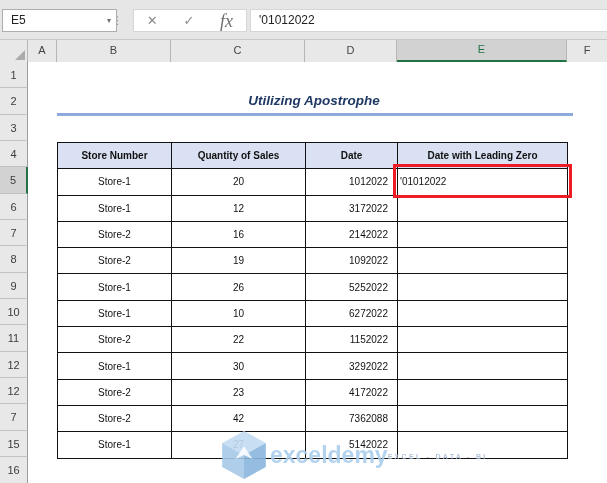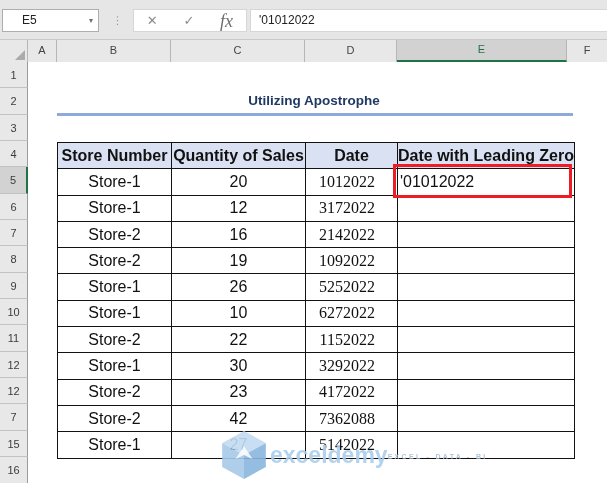--- a/index.html
+++ b/index.html
@@ -5,23 +5,23 @@
   * { margin:0; padding:0; box-sizing:border-box; }
   html,body { background:#fff; }
   #app {
     position:relative; width:607px; height:483px; overflow:hidden;
     font-family:"Liberation Sans", sans-serif; background:#fff;
     -webkit-font-smoothing:antialiased;
   }
   
   .topbar { position:absolute; left:0; top:0; width:607px; height:40px;
     background:#e6e6e6; border-bottom:1px solid #c9c9c9; }
-  .namebox { position:absolute; left:2px; top:9px; width:97px; height:23px;
+  .namebox { position:absolute; left:2px; top:9px; width:115px; height:23px;
     background:#fff; border:1px solid #aeaeae; font-size:12px; color:#222;
-    line-height:21px; padding-left:19px; }
+    line-height:21px; padding-left:8px; }
   .nb-arrow { position:absolute; right:5px; top:0; font-size:8px; color:#6f6f6f; line-height:21px; }
   .fb-dots { position:absolute; left:112px; top:9px; height:23px; line-height:23px;
     color:#9a9a9a; font-size:11px; letter-spacing:0; }
   .fb-icons { position:absolute; left:133px; top:9px; width:114px; height:23px;
     background:#fff; border:1px solid #d6d6d6; display:flex; align-items:center;
     justify-content:space-around; }
   .fbi { color:#8c8c8c; font-size:13px; line-height:1; cursor:default; }
   .fbi.fx { font-family:"Liberation Serif", serif; font-style:italic; font-size:18px; color:#6e6e6e; }
   .fb-input { position:absolute; left:250px; top:9px; width:357px; height:23px;
     background:#fff; border:1px solid #d6d6d6; border-right:none;
@@ -43,31 +43,31 @@
   .tri { position:absolute; right:2px; bottom:2px; width:0; height:0;
     border-left:10px solid transparent; border-bottom:10px solid #ababab; }
   
   .rowheaders { position:absolute; left:0; top:62px; width:28px; }
   .rh { width:28px; height:26.35px; background:#e8e8e8; text-align:center;
     font-size:11px; color:#3c3c3c; line-height:26px;
     border-bottom:1px solid #c2c2c2; border-right:1px solid #9c9c9c; }
   .rh.sel { background:#d2d2d2; border-right:2px solid #217346; }
   
   .sheet-title { position:absolute; left:57px; top:89px; width:514px; height:24px;
-    text-align:center; line-height:24px; font-weight:bold; font-size:13.5px; color:#1f3864; }
+    text-align:center; line-height:24px; font-weight:bold; font-size:13.5px; color:#1f3864;font-style:italic; }
   .title-underline { position:absolute; left:57px; top:113px; width:516px; height:3px;
     background:#8ea9db; }
   table.datatable { position:absolute; left:57px; top:142px;
     border-collapse:collapse; table-layout:fixed; }
   .datatable col.w-b { width:114px; } .datatable col.w-c { width:134px; }
   .datatable col.w-d { width:92px; }  .datatable col.w-e { width:170px; }
   .datatable th, .datatable td { border:1.5px solid #121212; height:26.3px;
-    font-size:16px; color:#111; padding:0; text-align:center; overflow:hidden; white-space:nowrap; }
+    font-size:10px; color:#111; padding:0; text-align:center; overflow:hidden; white-space:nowrap; }
   .datatable th { background:#d9e1f2; font-weight:bold; }
-  .datatable td.c-date { text-align:right; padding-right:22px;font-family:Liberation Serif, serif; }
+  .datatable td.c-date { text-align:right; padding-right:9px; }
   .datatable td.c-lead { text-align:left; padding-left:2px; }
   
   .annotation { position:absolute; left:393px; top:164px; width:179px; height:34px;
     border:3px solid #ee1c25; z-index:30; pointer-events:none; }
   .watermark { position:absolute; left:222px; top:431px; z-index:20; display:flex;
     align-items:center; gap:4px; pointer-events:none; opacity:0.9; }
   .wm-text { display:flex; flex-direction:row; align-items:center; }
   .wm-brand { font-size:23px; font-weight:bold; color:#abceec; line-height:23px; }
   .wm-tag { font-size:7px; letter-spacing:2.3px; color:#a9bcd3; font-weight:bold; margin-top:2px; }
 </style>

